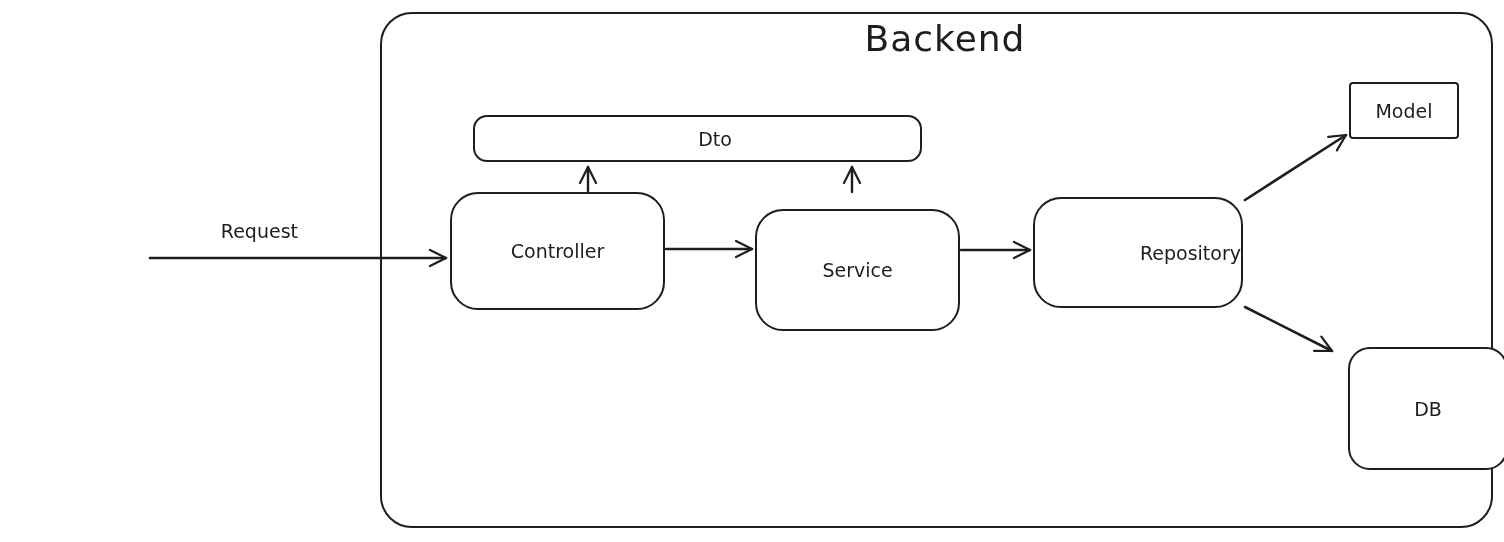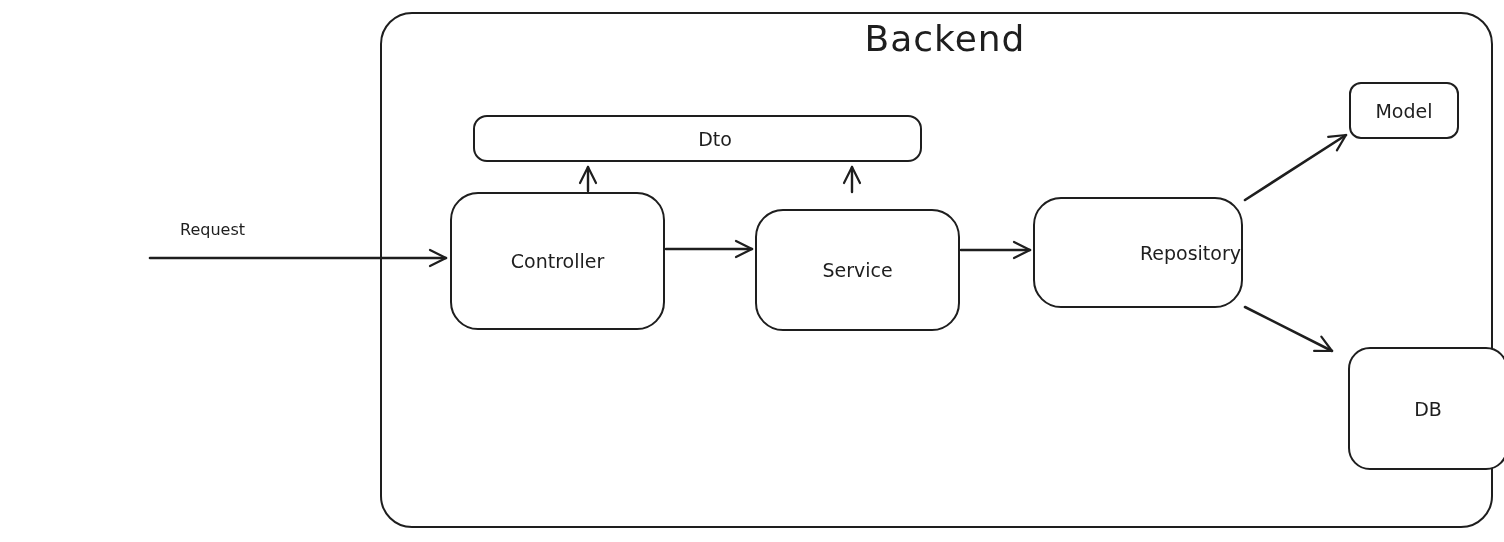--- a/index.html
+++ b/index.html
@@ -45,32 +45,32 @@
     font-size: 19px;
     box-sizing: border-box;
     text-align: center;
   }
   .node-client {
     left: 10px; top: 190px;
     width: 138px; height: 138px;
     border-radius: 50%;
     border-width: 3px;
   }
-  .node-controller { left: 450px; top: 192px; width: 215px; height: 138px; border-radius: 28px; }
+  .node-controller { left: 450px; top: 192px; width: 215px; height: 118px; border-radius: 28px; }
   .node-service    { left: 755px; top: 209px; width: 205px; height: 122px; border-radius: 28px; }
   .node-repository { left: 1033px; top: 197px; width: 210px; height: 111px; border-radius: 28px; justify-content: flex-end; }
   .node-dto        { left: 473px; top: 115px; width: 449px; height: 47px;  border-radius: 14px; padding-left: 35px; }
-  .node-model      { left: 1349px; top: 82px; width: 110px; height: 57px;  border-radius: 12px; }
+  .node-model      { left: 1349px; top: 82px; width: 110px; height: 57px;  border-radius: 4px; }
   .node-db         { left: 1328px; top: 347px; width: 160px; height: 123px; border-radius: 22px; margin-left: 20px; }
   .edge-label-request {
     position: absolute;
     left: 180px; top: 220px;
     width: 118px;
-    text-align: left;
-    font-size: 16px;
+    text-align: right;
+    font-size: 19px;
   }
   svg line, svg path { stroke: #1e1e1e; }
 </style>
 </head>
 <body>
 
 <div class="canvas">
 
   <div class="backend-container">
     <div class="backend-title">Backend</div>

